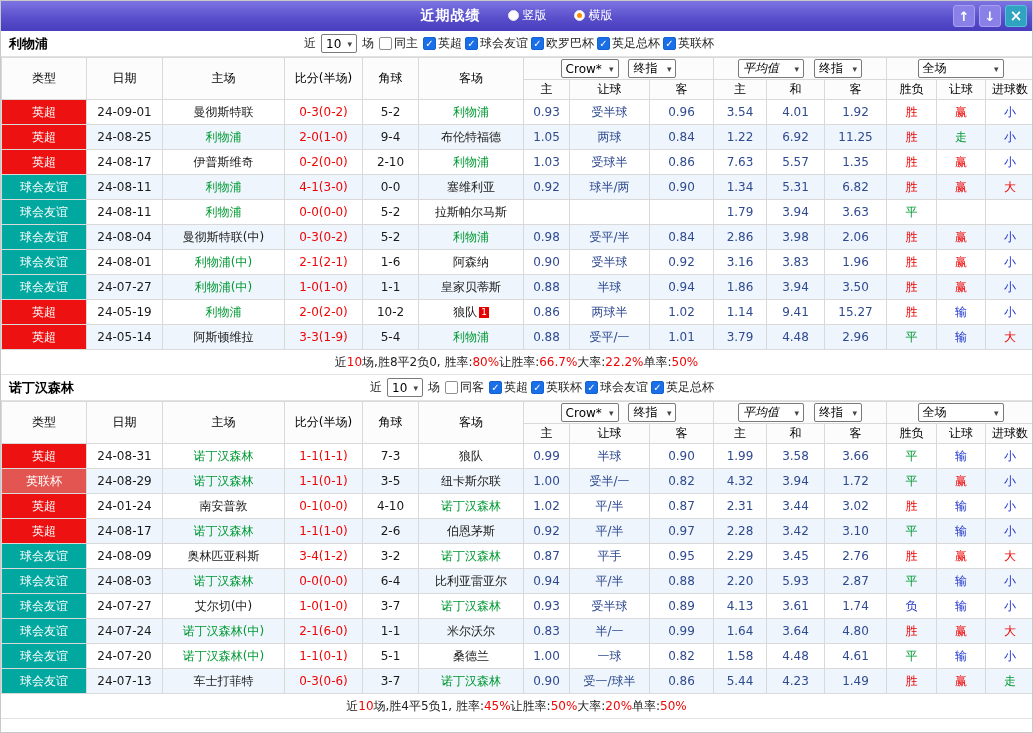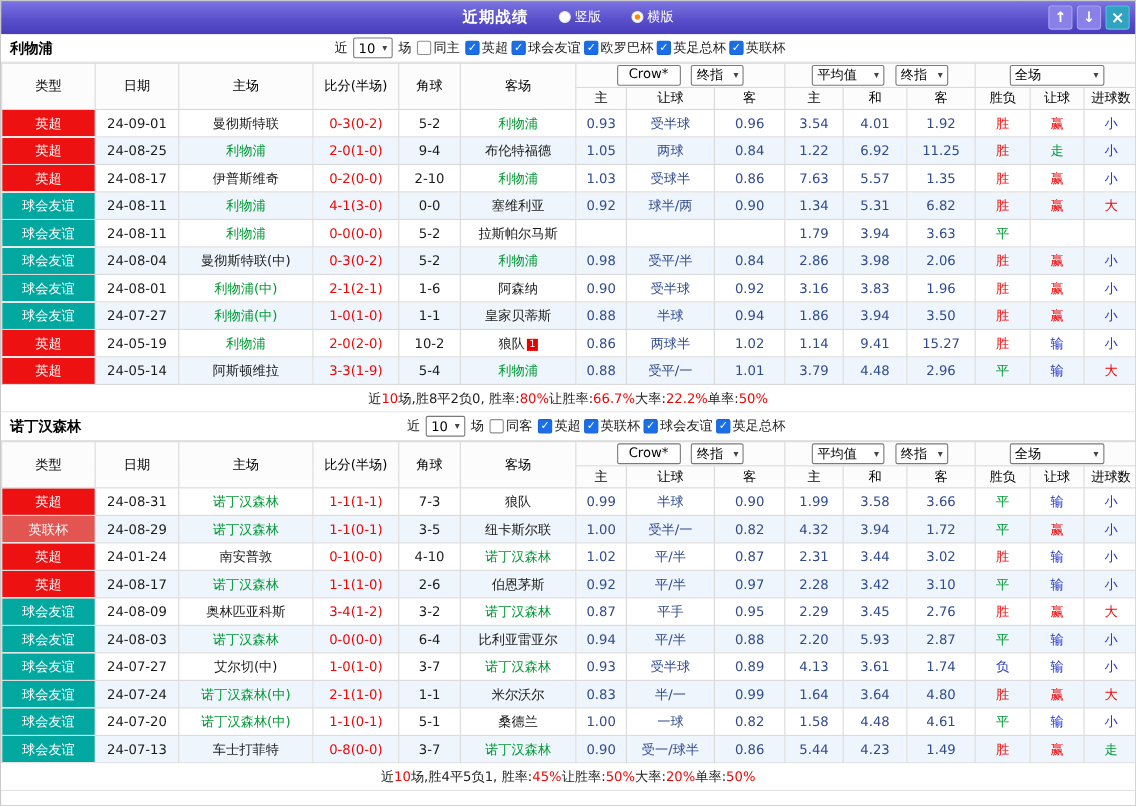--- a/index.html
+++ b/index.html
@@ -30,23 +30,23 @@
   .cb { width:13px; height:13px; border:1px solid #8f8f8f; border-radius:2px; background:#fff;
         display:inline-flex; align-items:center; justify-content:center; font-size:10px; color:#fff; line-height:1; }
   .cb.checked { background:#1a6fe8; border-color:#1463d2; }
 
   
   .dd { display:inline-flex; align-items:center; justify-content:space-between; gap:6px;
         border:1px solid #7a7a7a; border-radius:2px; background:#fff; height:19px;
         padding:0 4px; font-size:12px; color:#000; cursor:pointer; white-space:nowrap; }
   .arr { font-size:9px; color:#444; }
   .dd.w-count { min-width:36px; }
-  .dd.w-book { min-width:58px;flex-direction:column; }
+  .dd.w-book { min-width:58px; }
   .dd.w-final { min-width:48px; }
-  .dd.w-avg { min-width:66px; }
+  .dd.w-avg { min-width:66px;font-style:italic; }
   .dd.w-scope { min-width:86px; }
 
   
   table.results { border-collapse:collapse; table-layout:fixed; width:100%; font-size:12px; }
   .results th, .results td { border:1px solid #d9d9d9; text-align:center; padding:0; white-space:nowrap; overflow:hidden; }
   .results thead th { background:#fcfcfc; font-weight:normal; color:#000; }
   .hrow1 th { height:22px; }
   .hrow2 th { height:20px; }
   .group-th .dd { margin:0 3px; vertical-align:middle; }
   .results td { height:25px; color:#1a1a1a; background:#fff; }
@@ -599,21 +599,21 @@
             <td class="odds">3.61</td>
             <td class="odds">1.74</td>
             <td style="color: rgb(32, 51, 204);">负</td>
             <td style="color: rgb(32, 51, 204);">输</td>
             <td style="color: rgb(32, 51, 204);">小</td>
           </tr>
           <tr class="alt">
             <td class="league" style="background: rgb(0, 168, 160);">球会友谊</td>
             <td>24-07-24</td>
             <td class="green-team"><span class="tm">诺丁汉森林(中)</span></td>
-            <td class="score">2-1(1-0)</td>
+            <td class="score">2-1(6-0)</td>
             <td>1-1</td>
             <td><span class="tm">米尔沃尔</span></td>
             <td class="odds">0.83</td>
             <td class="odds">半/一</td>
             <td class="odds">0.99</td>
             <td class="odds">1.64</td>
             <td class="odds">3.64</td>
             <td class="odds">4.80</td>
             <td style="color: rgb(240, 5, 5);">胜</td>
             <td style="color: rgb(240, 5, 5);">赢</td>
@@ -633,21 +633,21 @@
             <td class="odds">4.48</td>
             <td class="odds">4.61</td>
             <td style="color: rgb(0, 153, 51);">平</td>
             <td style="color: rgb(32, 51, 204);">输</td>
             <td style="color: rgb(32, 51, 204);">小</td>
           </tr>
           <tr class="alt">
             <td class="league" style="background: rgb(0, 168, 160);">球会友谊</td>
             <td>24-07-13</td>
             <td><span class="tm">车士打菲特</span></td>
-            <td class="score">0-8(0-0)</td>
+            <td class="score">0-3(0-6)</td>
             <td>3-7</td>
             <td class="green-team"><span class="tm">诺丁汉森林</span></td>
             <td class="odds">0.90</td>
             <td class="odds">受一/球半</td>
             <td class="odds">0.86</td>
             <td class="odds">5.44</td>
             <td class="odds">4.23</td>
             <td class="odds">1.49</td>
             <td style="color: rgb(240, 5, 5);">胜</td>
             <td style="color: rgb(240, 5, 5);">赢</td>

